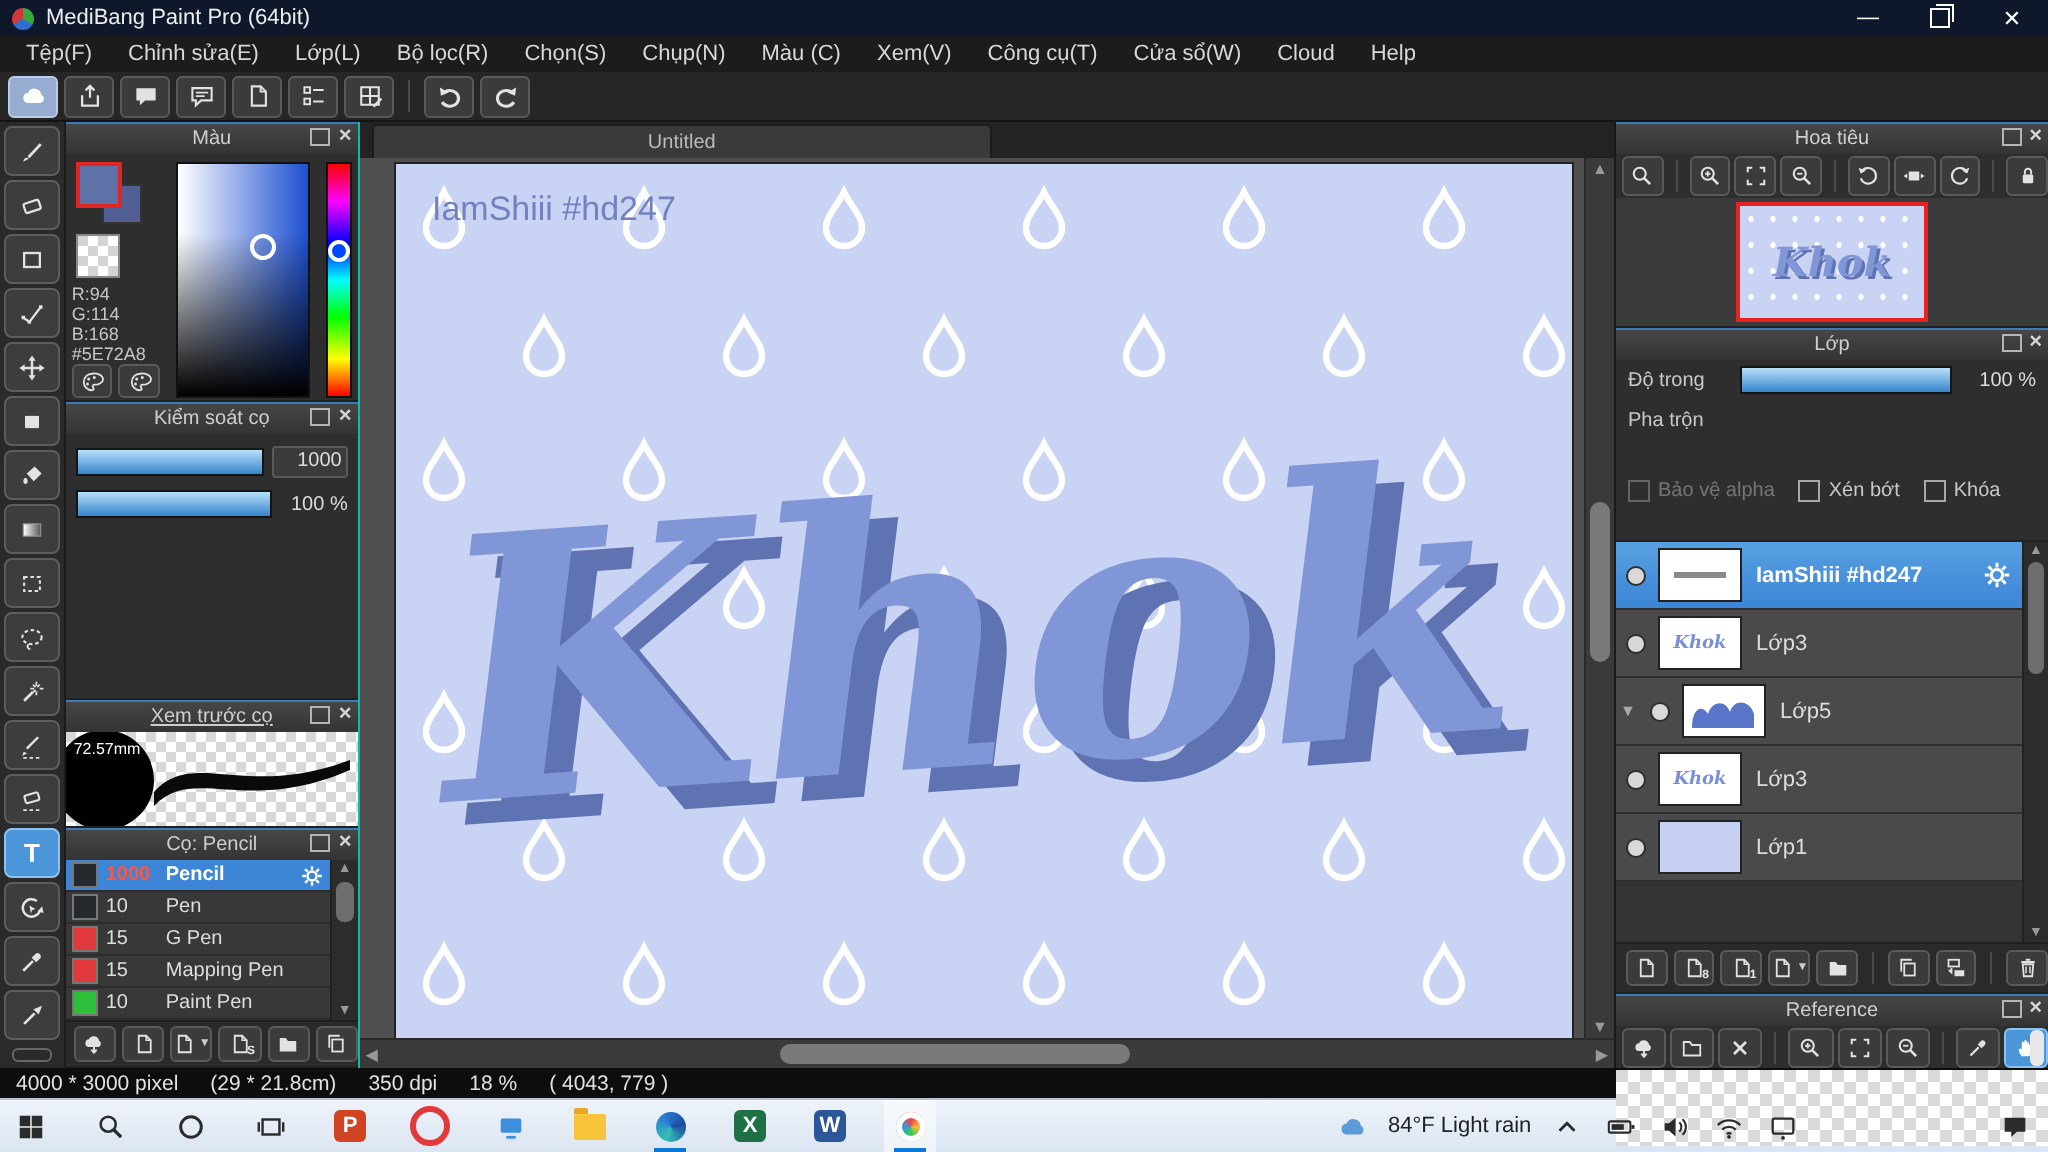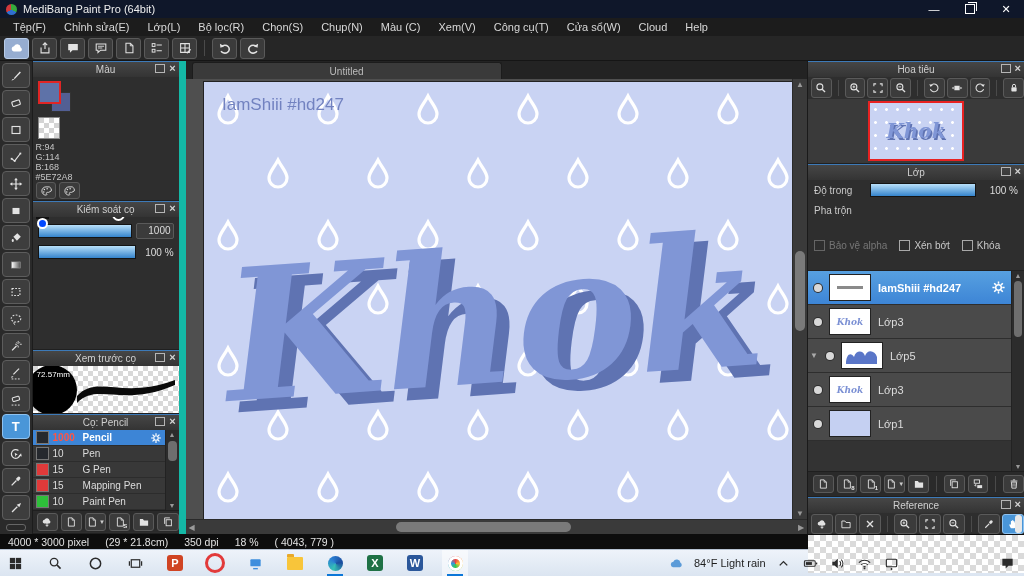--- a/index.html
+++ b/index.html
@@ -33,31 +33,31 @@
   .main{flex:1;display:flex;min-height:0;}
 
   
   .toolstrip{width:32px;background:#2a2a2a;display:flex;flex-direction:column;align-items:center;padding-top:2px;gap:2px;border-right:1px solid #1c1c1c;}
   .tool{width:26px;height:23px;background:#3d3d3d;border:1px solid #5d5d5d;border-radius:4px;display:flex;align-items:center;justify-content:center;flex:none;}
   .tool.active{background:#4a96d8;border-color:#8ec2f0;}
   .tool .tletter{font-weight:bold;font-size:13px;color:#fff;}
   .strip-pill{width:18px;height:5px;border:1px solid #666;border-radius:3px;margin-top:2px;}
 
   
-  .leftpanels{width:146px;display:flex;flex-direction:column;background:#2e2e2e;border-right:7px solid #14b8a6;}
+  .leftpanels{width:146px;display:flex;flex-direction:column;background:#2e2e2e;border-right:1px solid #14b8a6;}
   .rightcol{width:216px;display:flex;flex-direction:column;background:#2e2e2e;border-left:1px solid #1a1a1a;}
   .panel{display:flex;flex-direction:column;border-bottom:1px solid #202020;}
   .panel-h{height:15px;background:linear-gradient(#464646,#343434);border-top:1px solid #3d7ab8;display:flex;align-items:center;position:relative;flex:none;}
   .ph-title{flex:1;text-align:center;font-size:10px;color:#cfcfcf;}
   .ph-icons{position:absolute;right:3px;top:2px;display:flex;gap:4px;align-items:center;}
   .i-pop{width:8px;height:7px;border:1px solid #b5b5b5;display:block;}
   .i-close{color:#d5d5d5;font-size:11px;line-height:9px;font-weight:bold;}
 
   
-  .color-body{display:flex;padding:4px 3px;gap:8px;height:123px;flex-direction:column;}
+  .color-body{display:flex;padding:4px 3px;gap:8px;height:123px;}
   .col-left{width:44px;display:flex;flex-direction:column;font-size:9px;color:#c7c7c7;}
   .swatch-stack{position:relative;height:34px;}
   .fg-swatch{position:absolute;left:2px;top:0;width:19px;height:19px;background:#5E72A8;border:2px solid #e02525;}
   .bg-swatch{position:absolute;left:15px;top:11px;width:18px;height:18px;background:#525f94;border:1px solid #333;}
   .checker, .tr-swatch{background:repeating-conic-gradient(#ffffff 0 25%,#d4d4d4 0 50%) 0 0/10px 10px;}
   .tr-swatch{width:20px;height:20px;border:1px solid #888;margin:2px 0 3px 2px;}
   .rgb-line{line-height:10px;}
   .pal-btns{display:flex;gap:3px;margin-top:auto;}
   .pal-btn{width:19px;height:15px;background:#3b3b3b;border:1px solid #5a5a5a;border-radius:3px;display:flex;align-items:center;justify-content:center;}
   .sv-box{flex:1;position:relative;border:1px solid #111;
@@ -617,21 +617,21 @@
             <div class="slider-track"></div>
             <div class="val-box">1000</div>
           </div>
           <div class="slider-row">
             <div class="slider-track"></div>
             <div class="val-plain">100 %</div>
           </div>
         </div>
       </div>
 
-      <div class="panel" style="height:63px;flex:none;">
+      <div class="panel" style="height:63px;flex:none;text-decoration:underline;">
         <div class="panel-h">
           <span class="ph-title">Xem trước cọ</span>
           <span class="ph-icons">
               <span class="i-pop"></span>
               <span class="i-close">×</span>
             </span>
         </div>
         <div class="bp-body">
           <div class="bp-circle"></div>
           <span class="bp-size">72.57mm</span>

